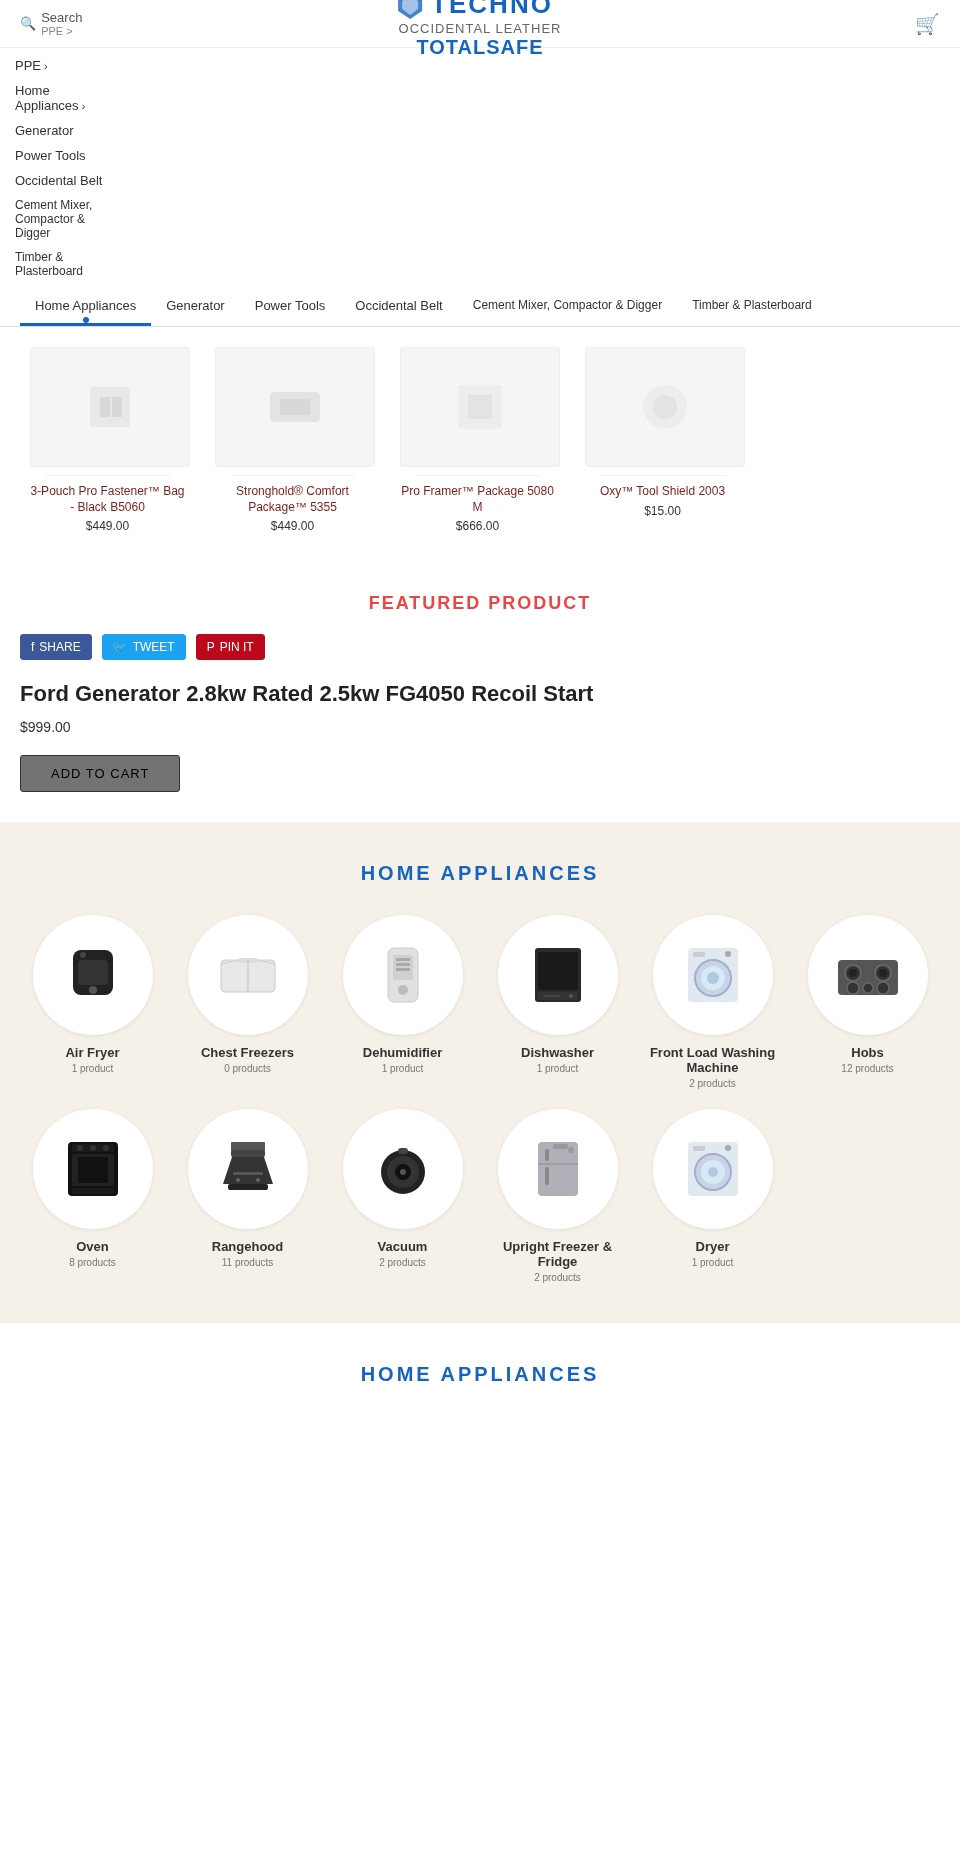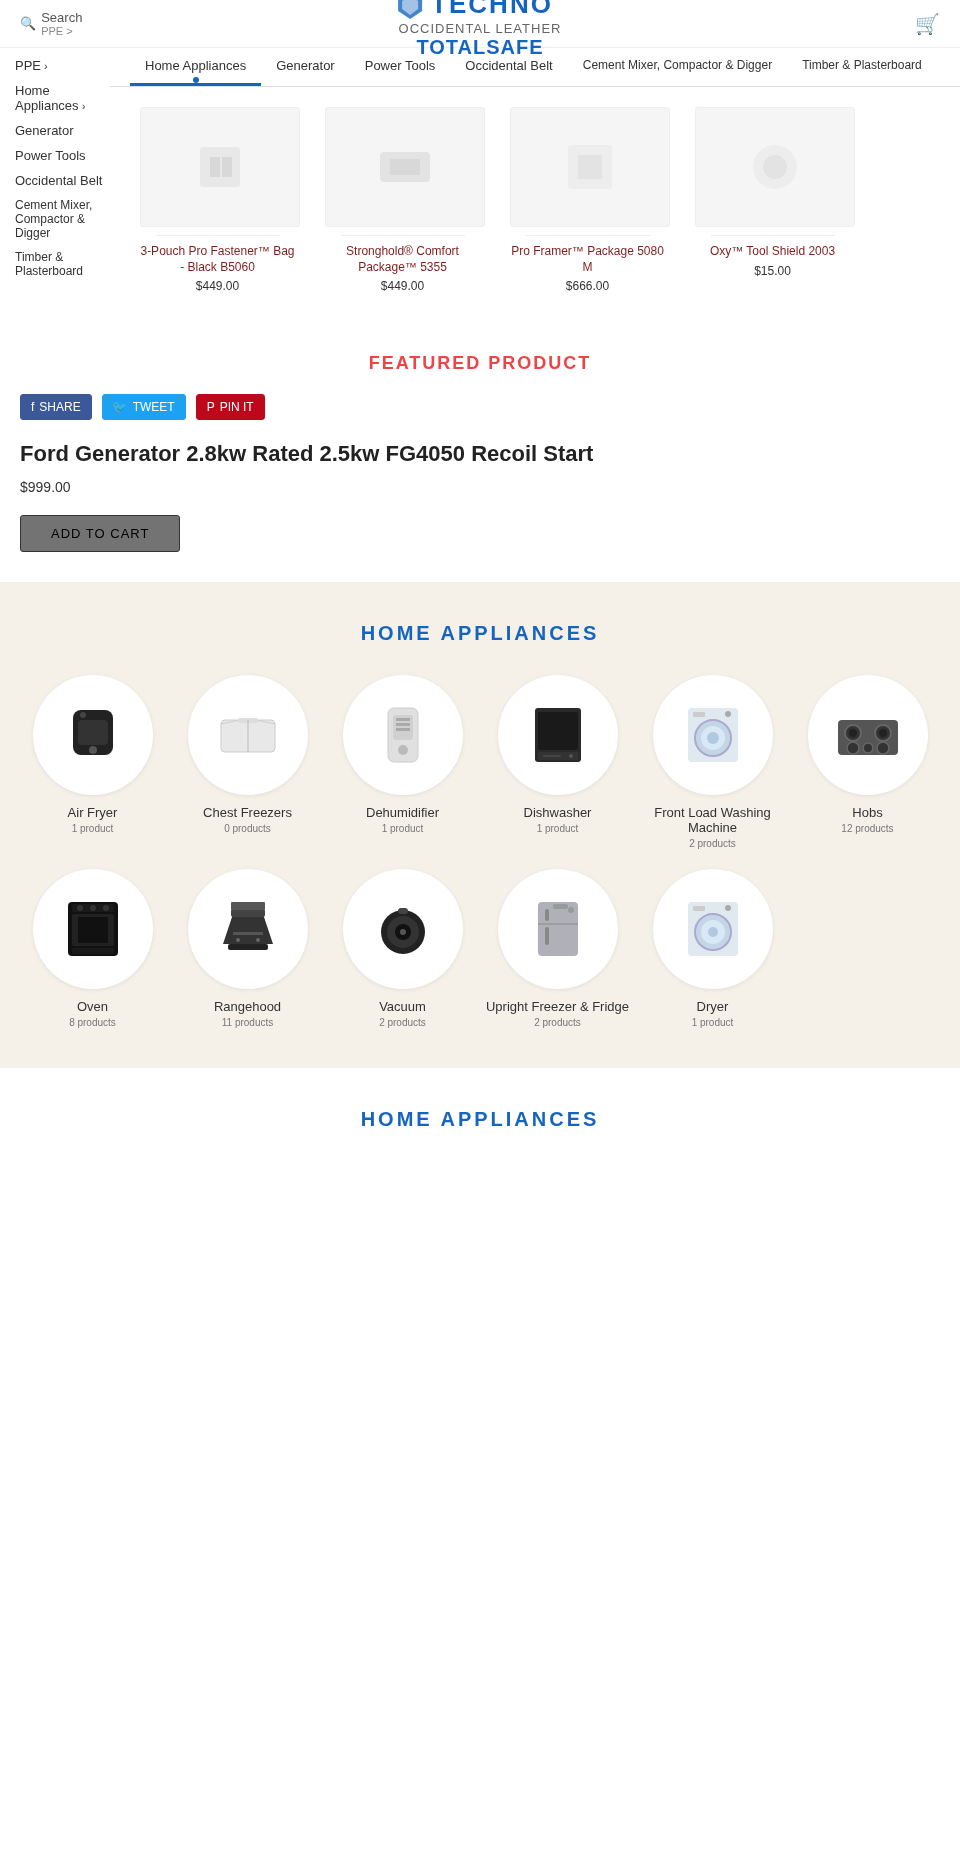--- a/index.html
+++ b/index.html
@@ -193,21 +193,21 @@
       justify-content: center;
       margin-bottom: 10px;
       overflow: hidden;
       box-shadow: 0 1px 4px rgba(0,0,0,0.08);
     }
     .appliance-circle svg { width: 70px; height: 70px; }
     .appliance-name {
       font-size: 13px;
       color: #333;
       margin-bottom: 3px;
-      font-weight: 400;
+      font-weight: 700;
     }
     .appliance-count {
       font-size: 10px;
       color: #777;
     }
 
     
     .bottom-home-appliances {
       padding: 40px 20px;
       background: #fff;
@@ -217,20 +217,21 @@
     .product-divider {
       width: 80%;
       height: 1px;
       background: #eee;
       margin: 8px auto;
     }
 
     
     .layout-wrapper {
       display: flex;
+      flex-direction: column;
     }
     .sidebar {
       width: 110px;
       flex-shrink: 0;
       padding: 5px 0 5px 15px;
       font-size: 13px;
     }
     .sidebar ul { list-style: none; }
     .sidebar ul li {
       padding: 5px 0;

